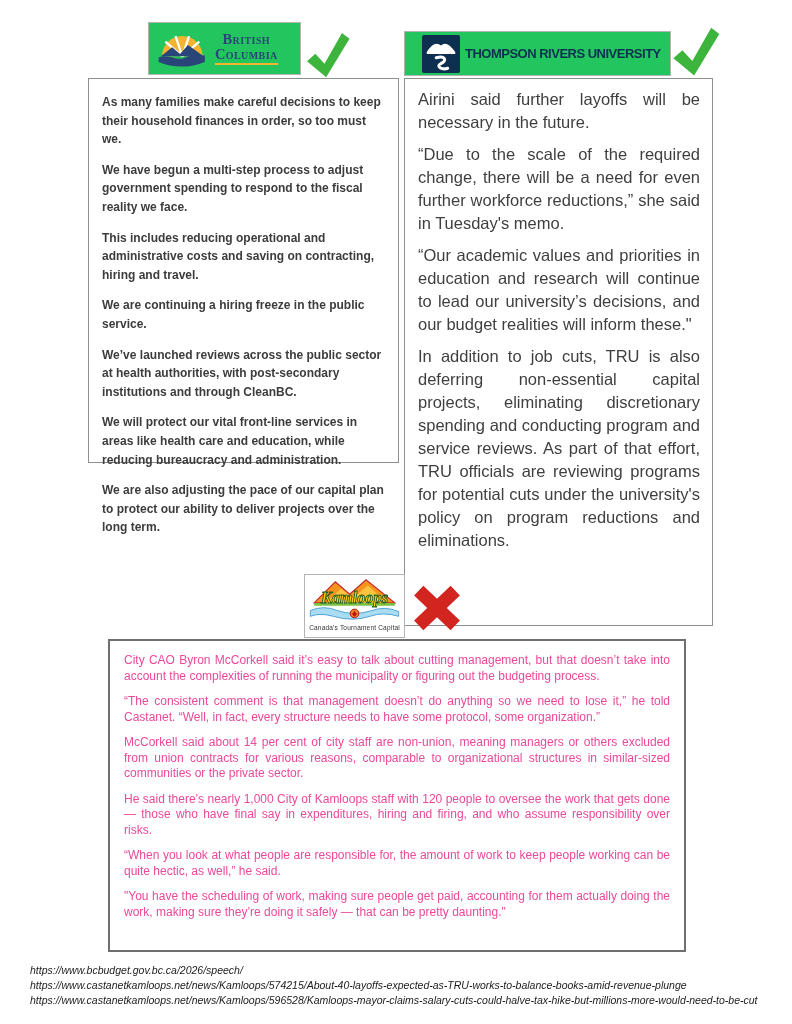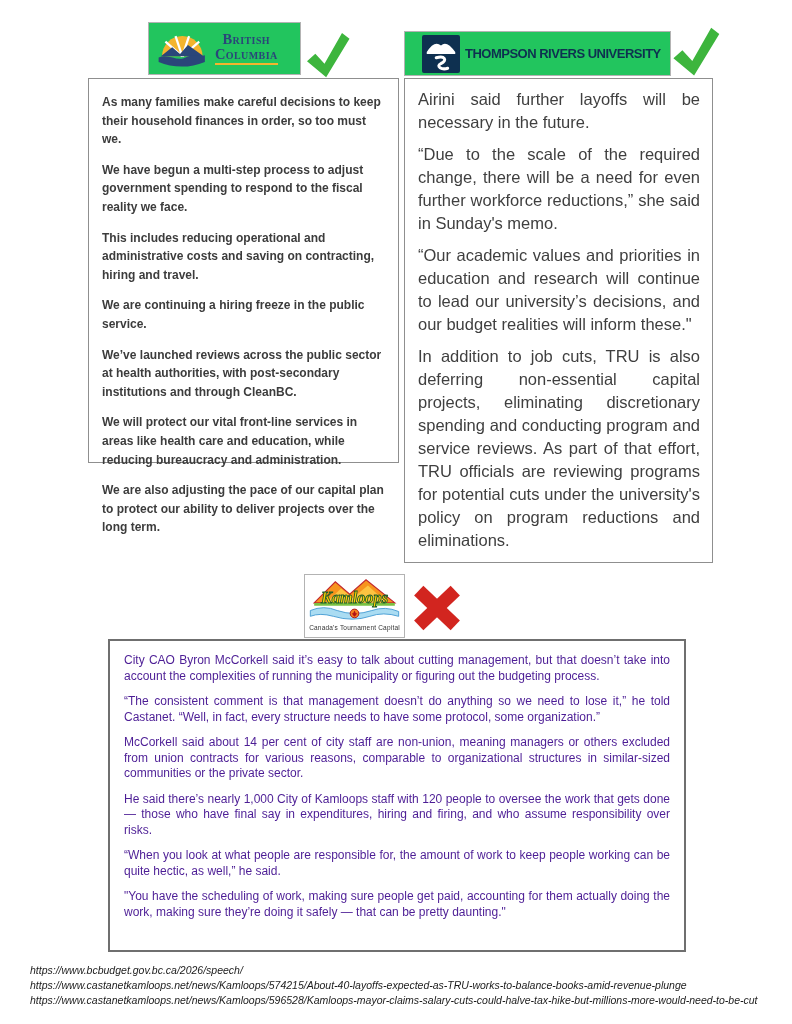--- a/index.html
+++ b/index.html
@@ -15,25 +15,25 @@
   .bc-underline{height:2px;background:#f4b42d;margin-top:2px;}
   .tru-logo{left:404px;top:31px;width:267px;height:45px;padding:17px;}
   .tru-label{color:#0e3050;font-weight:bold;font-size:13px;letter-spacing:-0.5px;
              white-space:nowrap;margin-left:5px;}
 
   
   .stmt{background:#fff;border:1px solid #8f8f8f;color:#3c3c3c;}
   .stmt p{margin:0 0 12px 0;}
   .bc-box{left:88px;top:78px;width:311px;height:385px;padding:14px 13px;
           font-size:12px;font-weight:bold;line-height:1.55;text-align:left;}
-  .tru-box{left:404px;top:78px;width:309px;height:485px;padding:9px 12px 0 13px;
+  .tru-box{left:404px;top:78px;width:309px;height:548px;padding:9px 12px 0 13px;
            font-size:16.5px;line-height:23px;text-align:justify;color:#3f3f3f;}
   .tru-box p{margin:0 0 9px 0;}
   .kam-box{left:108px;top:639px;width:578px;height:313px;padding:12px 14px;
-           border:2px solid #6f6f6f;font-size:12px;line-height:15.5px;text-align:justify;color:#4c1d95;}
+           border:2px solid #6f6f6f;font-size:12px;line-height:15.5px;text-align:justify;color:#ec4899;}
   .kam-box p{margin:0 0 10px 0;}
 
   
   .kamloops-logo{left:304px;top:574px;width:101px;height:64px;border:1px solid #b3b3b3;
                  background:#fff;display:flex;flex-direction:column;align-items:center;justify-content:flex-start;padding:1px;}
   .kam-tagline{font-size:6.5px;color:#333;letter-spacing:.2px;margin-top:0px;}
 
   
   .footer{left:30px;top:963px;width:740px;font-style:italic;font-size:10.5px;line-height:15px;color:#1b1b1b;}
   .footer div{white-space:nowrap;}
@@ -92,21 +92,21 @@
     <p>We have begun a multi-step process to adjust government spending to respond to the fiscal reality we face.</p>
     <p>This includes reducing operational and administrative costs and saving on contracting, hiring and travel.</p>
     <p>We are continuing a hiring freeze in the public service.</p>
     <p>We’ve launched reviews across the public sector at health authorities, with post-secondary institutions and through CleanBC.</p>
     <p>We will protect our vital front-line services in areas like health care and education, while reducing bureaucracy and administration.</p>
     <p>We are also adjusting the pace of our capital plan to protect our ability to deliver projects over the long term.</p>
   </div>
 
   <div class="abs stmt tru-box">
     <p>Airini said further layoffs will be necessary in the future.</p>
-    <p>“Due to the scale of the required change, there will be a need for even further workforce reductions,” she said in Sunday's memo.</p>
+    <p>“Due to the scale of the required change, there will be a need for even further workforce reductions,” she said in Tuesday's memo.</p>
     <p>“Our academic values and priorities in education and research will continue to lead our university’s decisions, and our budget realities will inform these."</p>
     <p>In addition to job cuts, TRU is also deferring non-essential capital projects, eliminating discretionary spending and conducting program and service reviews. As part of that effort, TRU officials are reviewing programs for potential cuts under the university's policy on program reductions and eliminations.</p>
   </div>
 
   <div class="abs kamloops-logo">
     <span style="line-height:0;">
       <svg width="97" height="48" viewBox="0 0 100 50">
         <path d="M8 28 L30 6 L45 19 L62 4 L92 28 Z" fill="#f7941d" stroke="#c1272d" stroke-width="1.2"></path>
         <path d="M20 28 L36 13 L48 23 L64 10 L84 28 Z" fill="#ffd34d" opacity="0.75"></path>
         <path d="M8 28 L92 28 L92 31 L8 31 Z" fill="#7ac143"></path>

